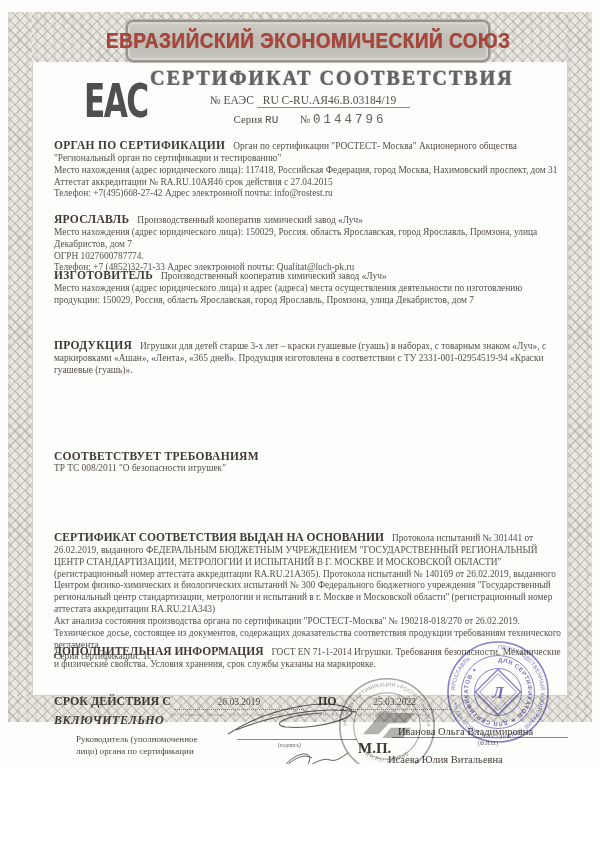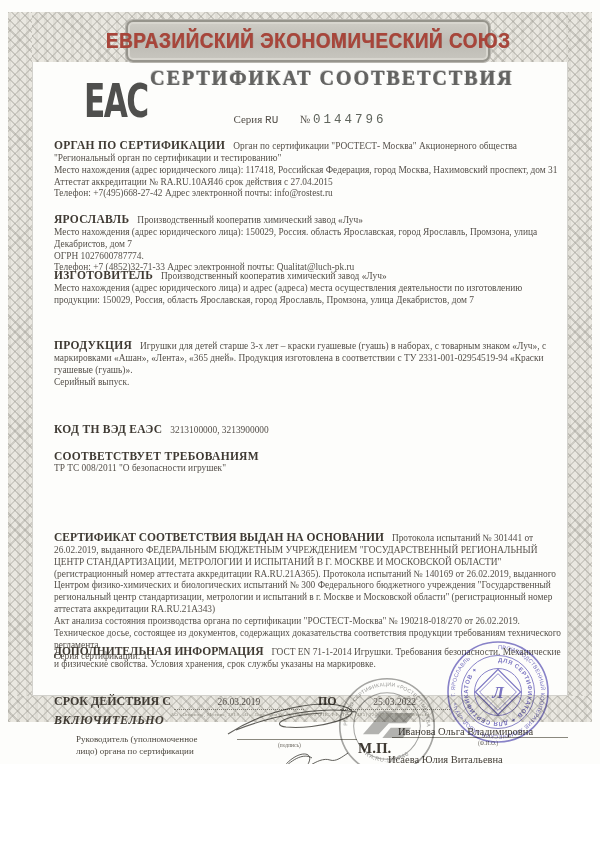--- a/index.html
+++ b/index.html
@@ -68,20 +68,24 @@
   <div class="frame frame-left"></div>
   <div class="frame frame-right"></div>
   <div class="frame frame-bottom"></div>
   <div class="inner-line"></div>
 
   <div class="banner">
     <span class="banner-text">ЕВРАЗИЙСКИЙ ЭКОНОМИЧЕСКИЙ СОЮЗ</span>
   </div>
   <div class="eac">ЕАС</div>
   <div class="cert-title">СЕРТИФИКАТ СООТВЕТСТВИЯ</div>
+  <div class="num-line">
+    <span>№ ЕАЭС</span>
+    <span class="val">RU С-RU.АЯ46.В.03184/19</span>
+  </div>
   <div class="series-line">
     <span>Серия</span>
     <span class="mono">RU</span>
     <span class="gap"></span><span class="gap"></span>
     <span>№</span>
     <span class="mono serial">0144796</span>
   </div>
 
   <div class="sec" style="top:138px">
     <span class="h">ОРГАН ПО СЕРТИФИКАЦИИ</span><span class="gap"></span><span>Орган по сертификации "РОСТЕСТ- Москва" Акционерного общества "Региональный орган по сертификации и тестированию"</span>
@@ -97,26 +101,22 @@
     <div>Телефон: +7 (4852)32-71-33 Адрес электронной почты: Qualitat@luch-pk.ru</div>
   </div>
 
   <div class="sec" style="top:268px">
     <span class="h">ИЗГОТОВИТЕЛЬ</span><span class="gap"></span><span>Производственный кооператив химический завод «Луч»</span>
     <div>Место нахождения (адрес юридического лица) и адрес (адреса) места осуществления деятельности по изготовлению продукции: 150029, Россия, область Ярославская, город Ярославль, Промзона, улица Декабристов, дом 7</div>
   </div>
 
   <div class="sec" style="top:338px">
     <span class="h">ПРОДУКЦИЯ</span><span class="gap"></span><span>Игрушки для детей старше 3-х лет – краски гуашевые (гуашь) в наборах, с товарным знаком «Луч», с маркировками «Ашан», «Лента», «365 дней». Продукция изготовлена в соответствии с ТУ 2331-001-02954519-94 «Краски гуашевые (гуашь)».</span>
-    <div>Серийный выпуск.</div>
-  </div>
-
-  <div class="sec" style="top:422px">
-    <span class="h">КОД ТН ВЭД ЕАЭС</span><span class="gap"></span><span>3213100000, 3213900000</span>
-  </div>
+  </div>
+
 
   <div class="sec" style="top:449px">
     <div class="h">СООТВЕТСТВУЕТ ТРЕБОВАНИЯМ</div>
     <div>ТР ТС 008/2011 "О безопасности игрушек"</div>
   </div>
 
   <div class="sec" style="top:530px">
     <span class="h-big">СЕРТИФИКАТ СООТВЕТСТВИЯ  ВЫДАН НА ОСНОВАНИИ</span><span class="gap"></span><span>Протокола испытаний № 301441 от 26.02.2019, выданного ФЕДЕРАЛЬНЫМ БЮДЖЕТНЫМ УЧРЕЖДЕНИЕМ "ГОСУДАРСТВЕННЫЙ РЕГИОНАЛЬНЫЙ ЦЕНТР СТАНДАРТИЗАЦИИ, МЕТРОЛОГИИ И ИСПЫТАНИЙ В Г. МОСКВЕ И МОСКОВСКОЙ ОБЛАСТИ" (регистрационный номер аттестата аккредитации RA.RU.21А365). Протокола испытаний № 140169 от 26.02.2019, выданного Центром физико-химических и биологических испытаний № 300 Федерального бюджетного учреждения "Государственный региональный центр стандартизации, метрологии и испытаний в г. Москве и Московской области" (регистрационный номер аттестата аккредитации RA.RU.21А343)</span>
     <div>Акт анализа состояния производства органа по сертификации "РОСТЕСТ-Москва" № 190218-018/270 от 26.02.2019. Техническое досье, состоящее из документов, содержащих доказательства соответствия продукции требованиям технического регламента.</div>
     <div>Серия сертификации: 1с</div>

